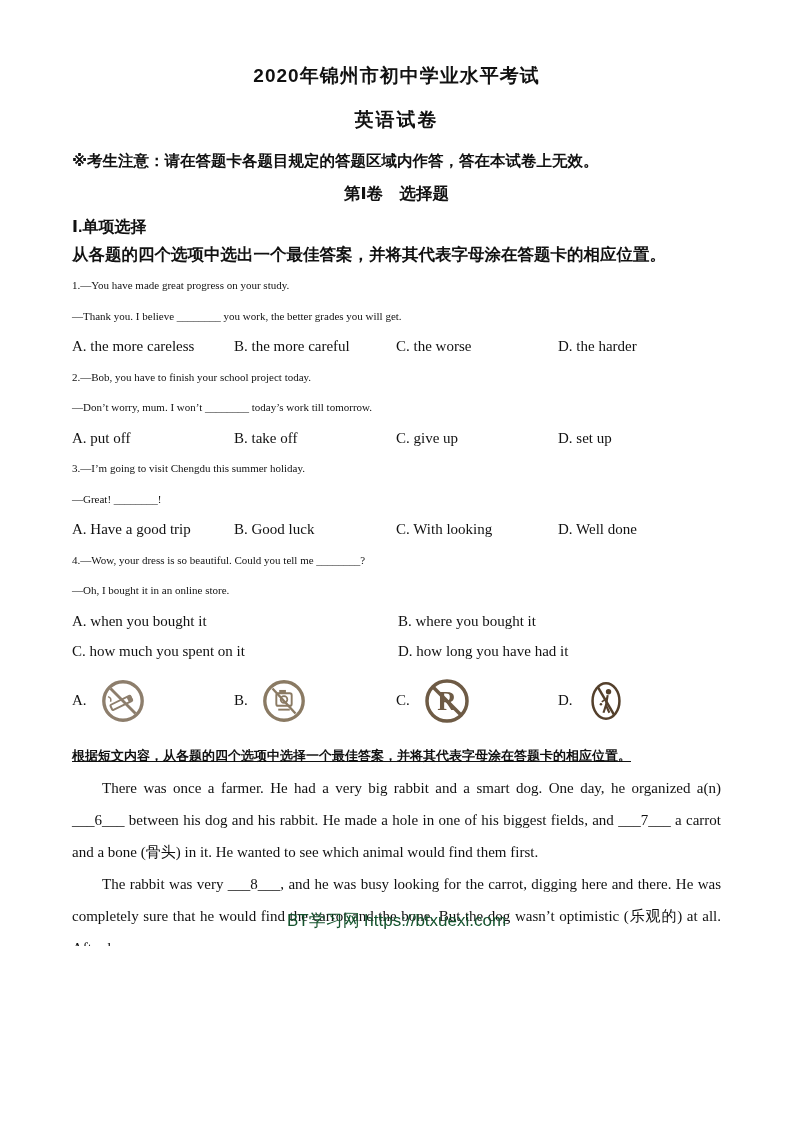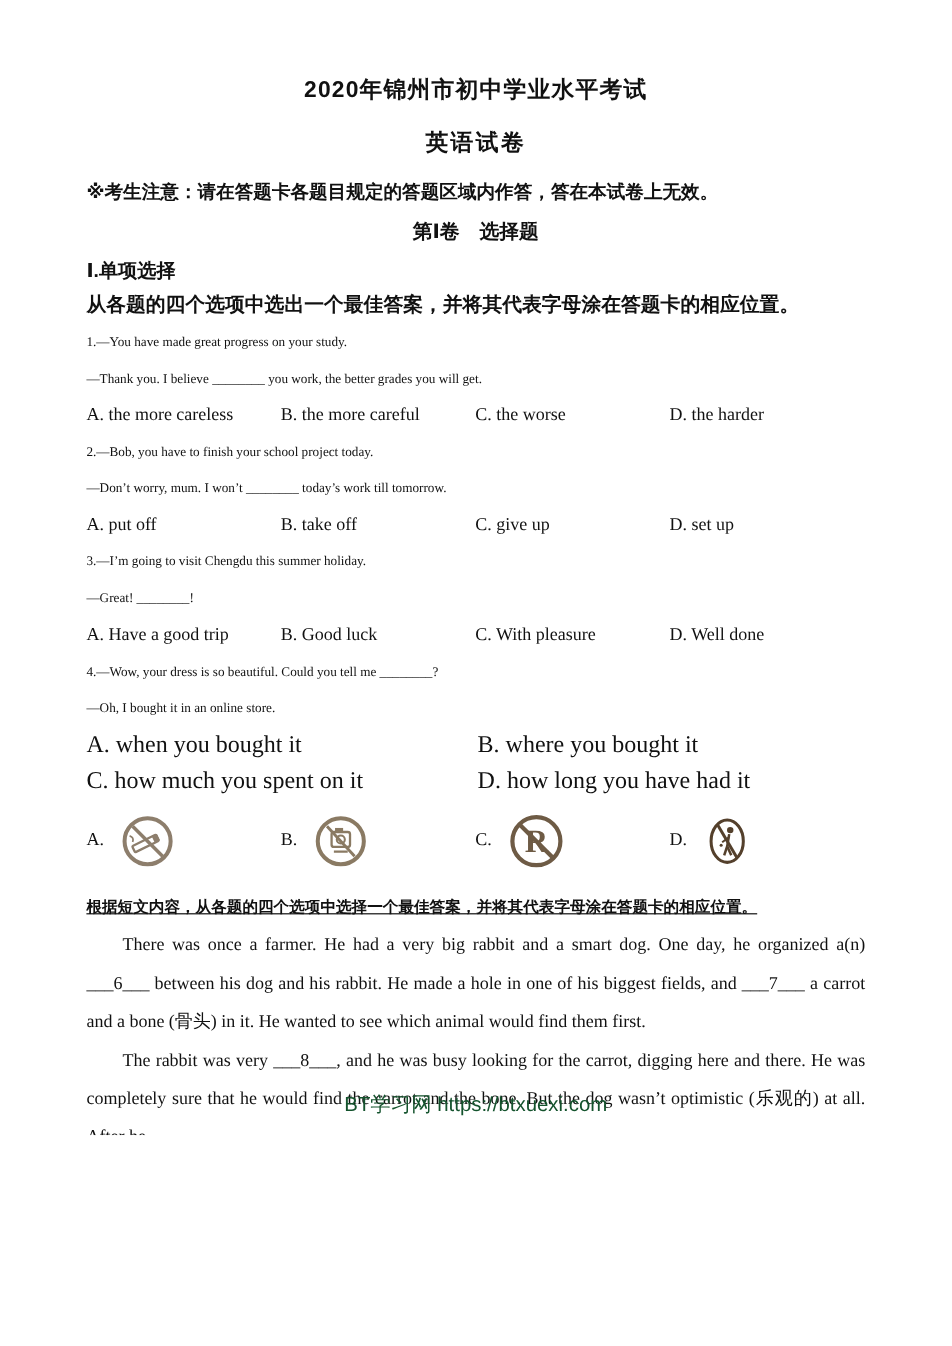--- a/index.html
+++ b/index.html
@@ -34,21 +34,21 @@
 
   .qline {
     font-size: 11px; line-height: 30.5px; white-space: nowrap;
   }
   .opt-row-4 {
     display: grid; grid-template-columns: 162px 162px 162px 1fr;
     font-size: 15px; line-height: 30.5px;
   }
   .opt-row-2 {
     display: grid; grid-template-columns: 326px 1fr;
-    font-size: 20px; line-height: 30.5px;
+    font-size: 15px; line-height: 30.5px;
   }
 
   .sign-row {
     display: grid; grid-template-columns: 162px 162px 162px 1fr;
     align-items: center; height: 64px; margin: 2px 0 6px;
     font-size: 15px;
   }
   .sign-cell { display: flex; align-items: center; gap: 12px; }
   .sign-cell svg { display: block; }
 
@@ -93,21 +93,21 @@
       <span>B. take off</span>
       <span>C. give up</span>
       <span>D. set up</span>
     </div>
 
     <div class="qline">3.—I’m going to visit Chengdu this summer holiday.</div>
     <div class="qline">—Great! ________!</div>
     <div class="opt-row-4">
       <span>A. Have a good trip</span>
       <span>B. Good luck</span>
-      <span>C. With pleasure</span>
+      <span>C. With looking</span>
       <span>D. Well done</span>
     </div>
 
     <div class="qline">4.—Wow, your dress is so beautiful. Could you tell me ________?</div>
     <div class="qline">—Oh, I bought it in an online store.</div>
     <div class="opt-row-2">
       <span>A. when you bought it</span>
       <span>B. where you bought it</span>
     </div>
     <div class="opt-row-2">

